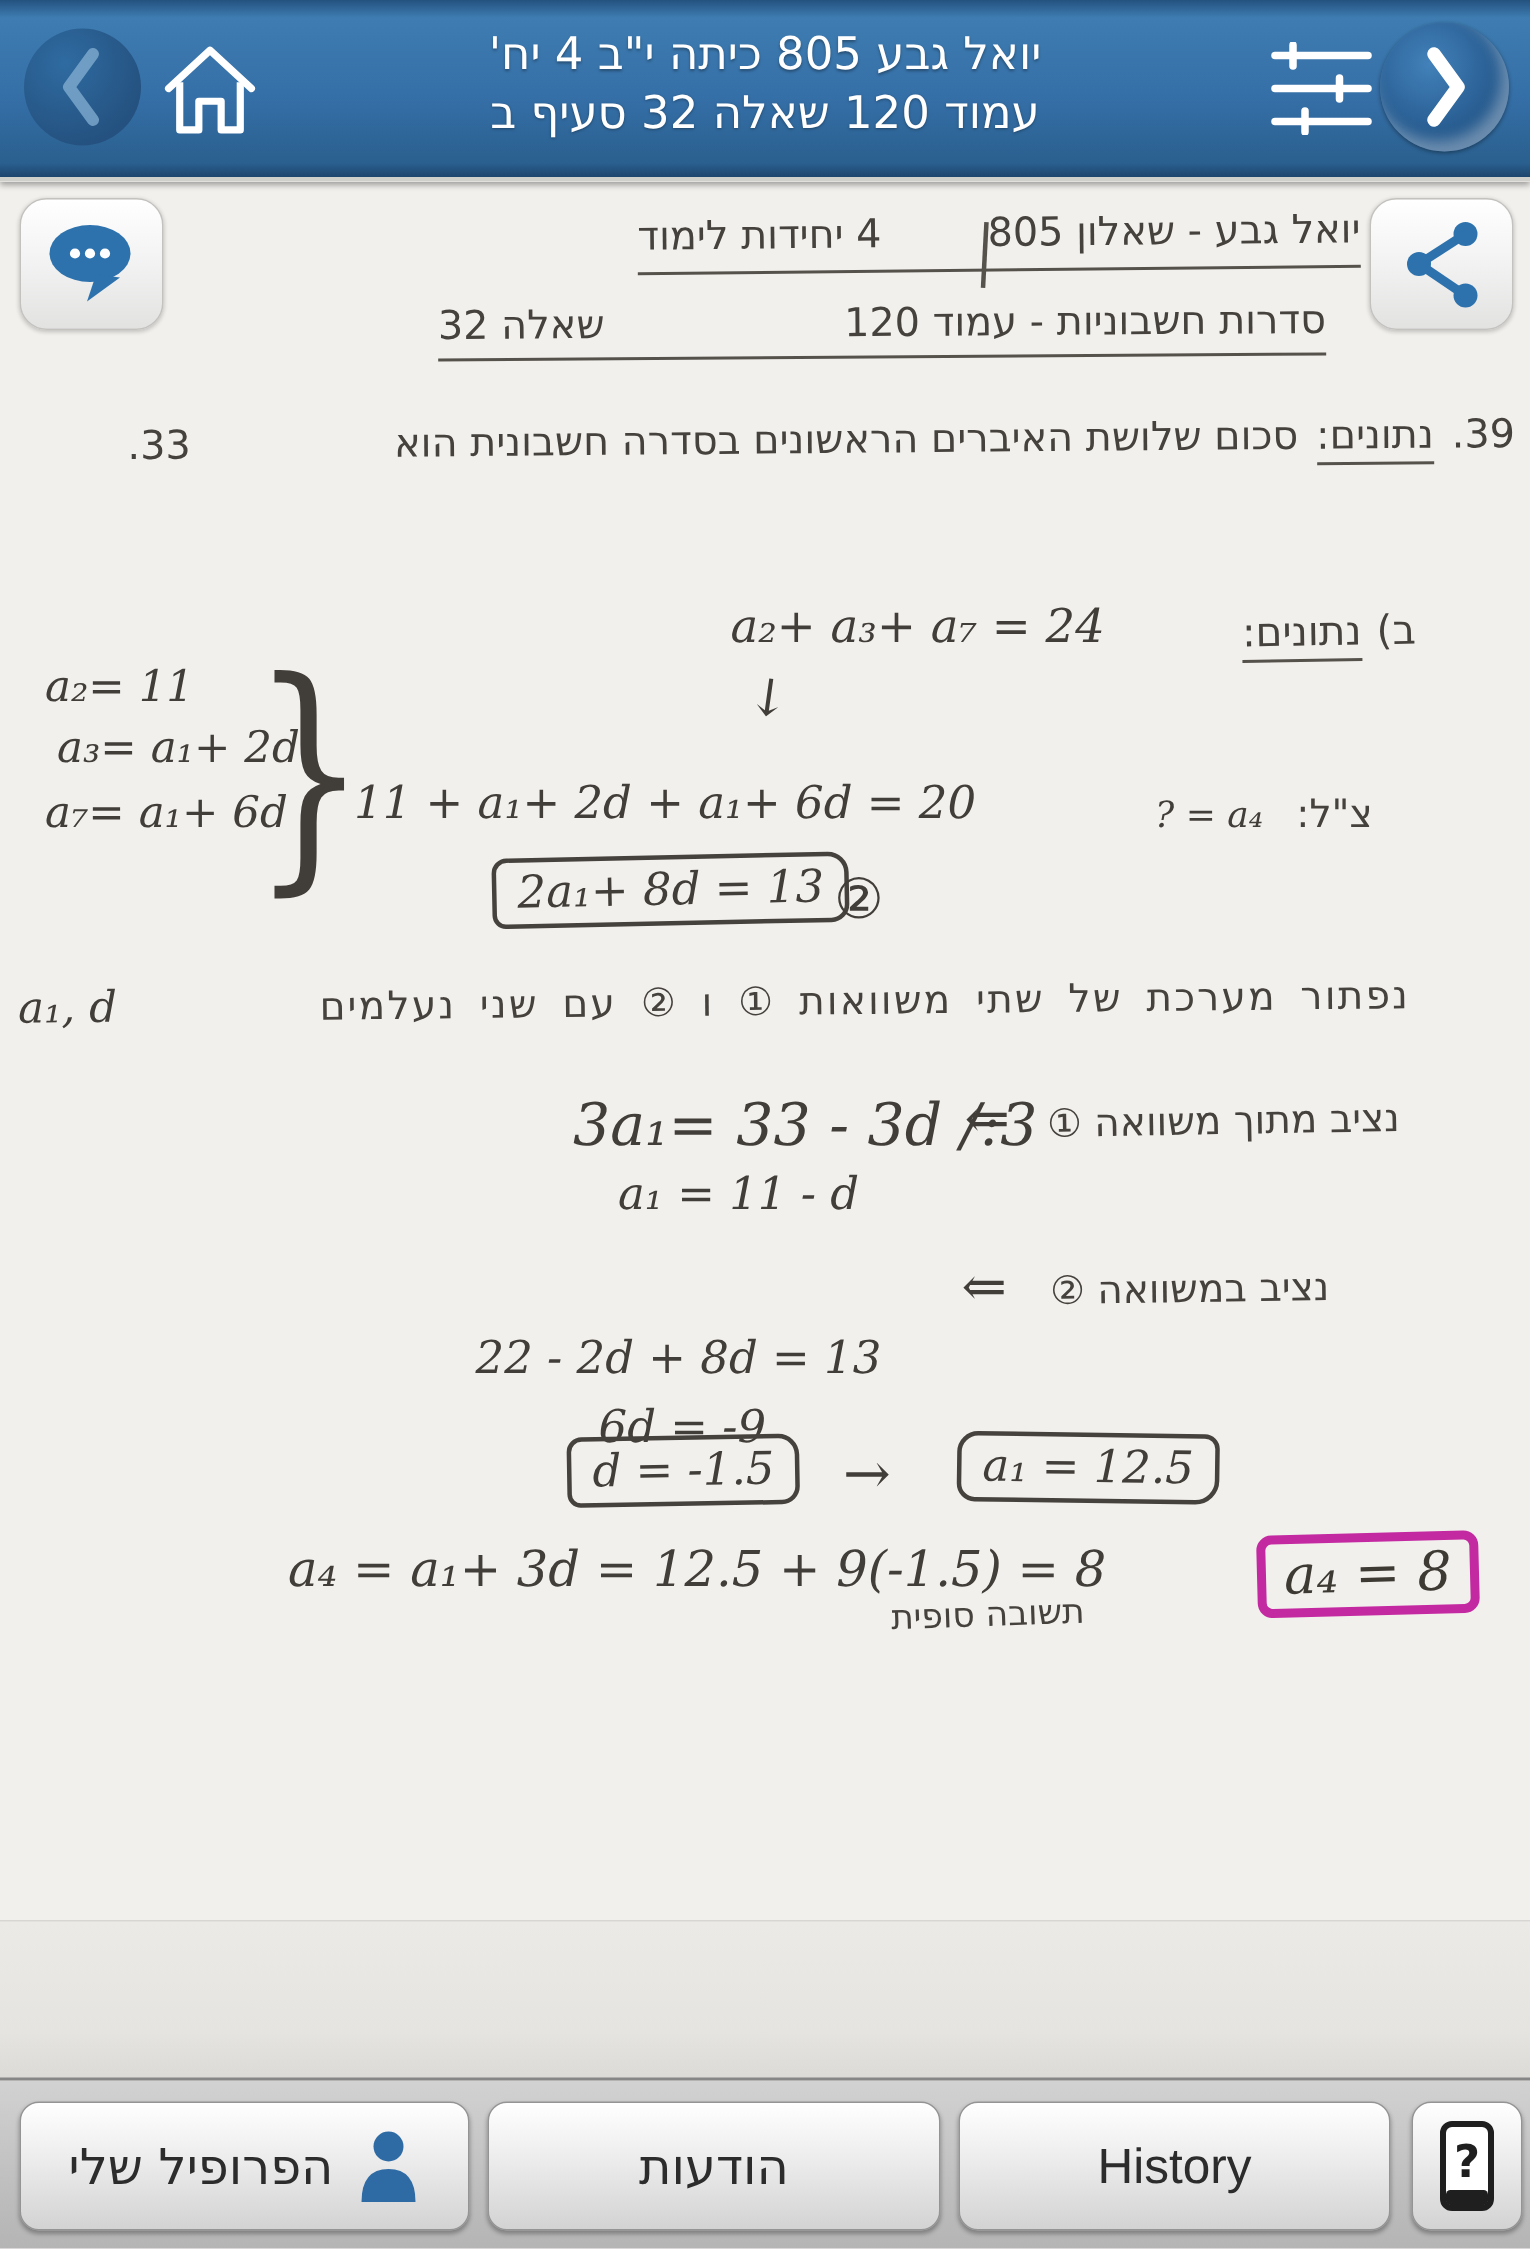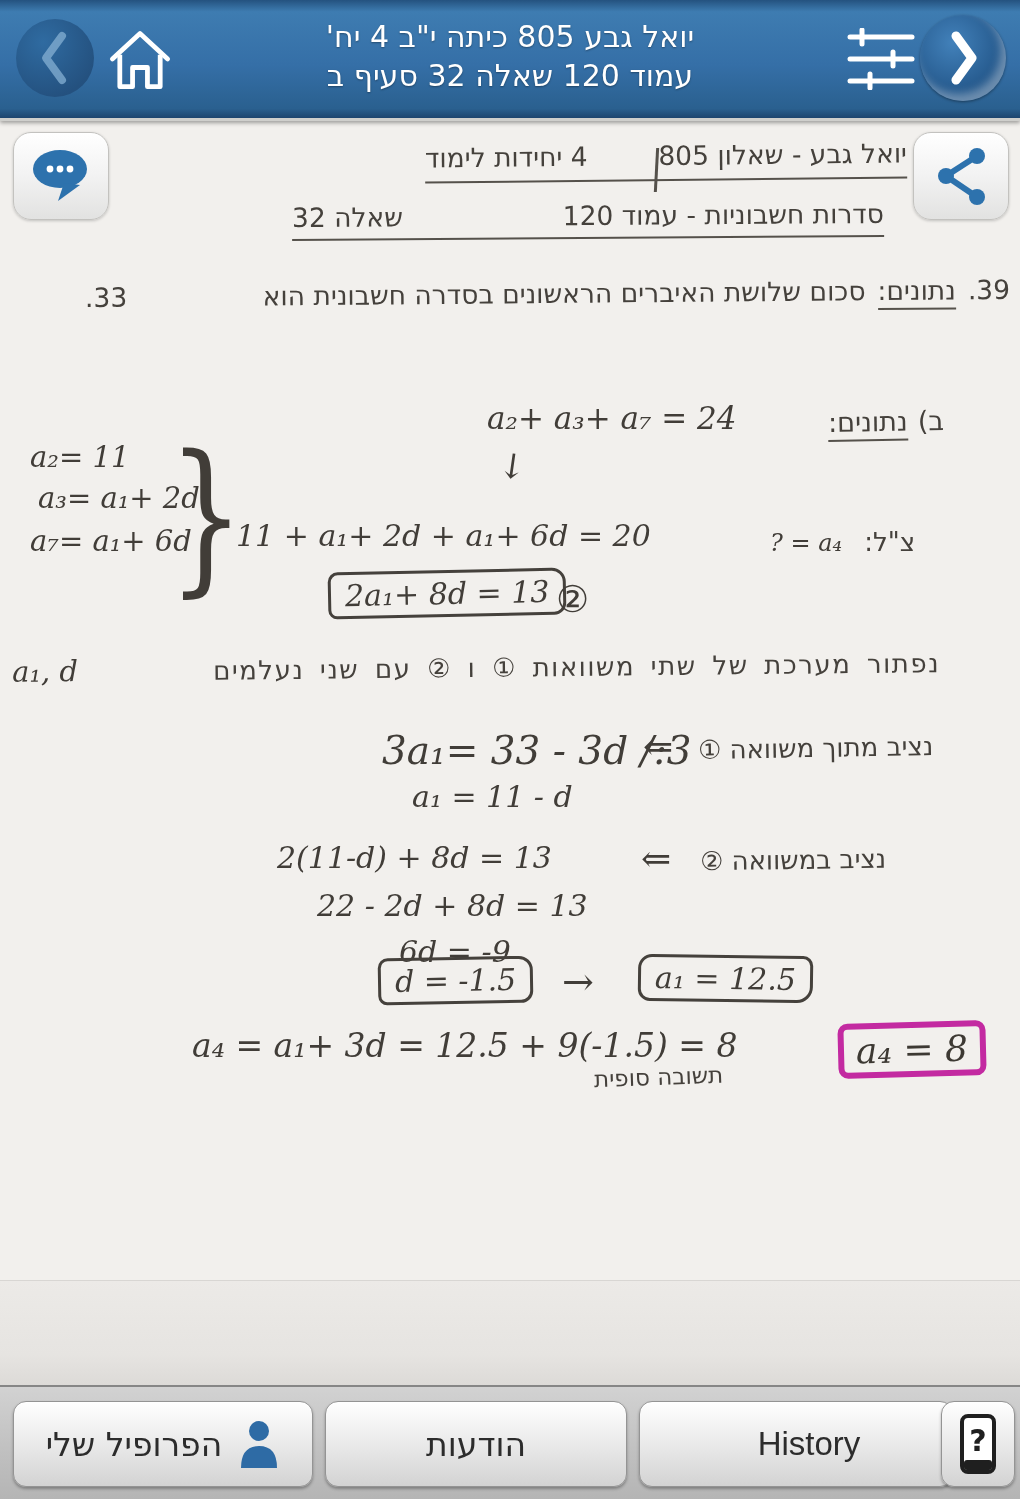--- a/index.html
+++ b/index.html
@@ -155,21 +155,20 @@
     <span class="mth" style="position:static;font-size:29px;">a₁, d</span>
   </div>
 
   <div class="hw" dir="rtl" style="left:698px;top:733px;font-size:26px;transform:rotate(-1deg);">נציב מתוך משוואה ①</div>
   <div class="mth" style="left:643px;top:726px;font-size:36px;font-style:normal;">⇐</div>
   <div class="mth" style="left:382px;top:728px;font-size:39px;">3a₁= 33 - 3d  /:3</div>
   <div class="mth" style="left:412px;top:779px;font-size:30px;">a₁ = 11 - d</div>
 
   <div class="hw" dir="rtl" style="left:700px;top:845px;font-size:26px;transform:rotate(-0.8deg);">נציב במשוואה ②</div>
   <div class="mth" style="left:641px;top:838px;font-size:36px;font-style:normal;">⇐</div>
-  <div class="mth" style="left:277px;top:840px;font-size:30px;">2(11-d) + 8d = 13</div>
 
   <div class="mth" style="left:317px;top:888px;font-size:30px;">22 - 2d + 8d = 13</div>
   <div class="mth" style="left:399px;top:934px;font-size:30px;">6d = -9</div>
 
   <div class="hand-box" style="left:378px;top:957px;font-size:30px;transform:rotate(-1deg);">d = -1.5</div>
   <div class="mth" style="left:562px;top:960px;font-size:38px;font-style:normal;">→</div>
   <div class="hand-box" style="left:638px;top:955px;font-size:30px;border-radius:14px 10px 16px 12px;transform:rotate(0.8deg);">a₁ = 12.5</div>
 
   <div class="mth" style="left:192px;top:1026px;font-size:33px;">a₄ = a₁+ 3d =   12.5 + 9(-1.5) = 8</div>
   <div class="hw" dir="rtl" style="left:594px;top:1064px;font-size:23px;transform:rotate(-2deg);">תשובה סופית</div>
@@ -183,21 +182,21 @@
     <div class="tb-btn" dir="rtl" style="left:325px;width:300px;">
       <span>הודעות</span>
     </div>
     <div class="tb-btn" dir="rtl" style="left:13px;width:298px;">
       <svg width="42" height="48" viewBox="0 0 42 48">
         <circle cx="21" cy="11" r="10" fill="#2e6ba5"></circle>
         <path d="M3 48 Q3 26 21 26 Q39 26 39 48 Z" fill="#2e6ba5"></path>
       </svg>
       <span>הפרופיל שלי</span>
     </div>
-    <div class="tb-btn" style="left:639px;width:286px;font-family:'Liberation Sans',sans-serif;padding-left:26px;">
+    <div class="tb-btn" style="left:639px;width:286px;font-family:'Liberation Sans',sans-serif;">
       <span>History</span>
     </div>
     <div class="tb-btn" style="left:941px;width:72px;">
       <svg width="38" height="62" viewBox="0 0 38 62">
         <rect x="3" y="3" width="32" height="56" rx="6" fill="#fff" stroke="#1f1f1f" stroke-width="4"></rect>
         <rect x="5" y="47" width="28" height="10" rx="3" fill="#1f1f1f"></rect>
         <text x="19" y="38" text-anchor="middle" font-size="30" font-weight="bold" fill="#1f1f1f" font-family="DejaVu Sans, sans-serif">?</text>
       </svg>
     </div>
   </div>

